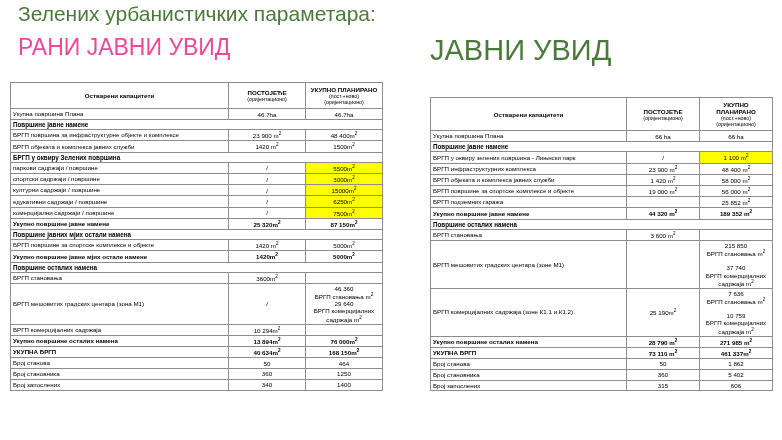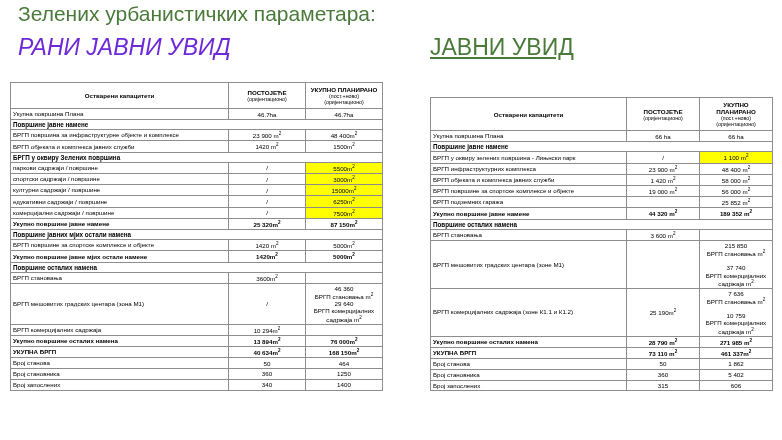--- a/index.html
+++ b/index.html
@@ -21,32 +21,30 @@
     top: 2px;
     font-size: 21px;
     color: #4a7a3a;
     white-space: nowrap;
   }
   .title-left {
     position: absolute;
     left: 18px;
     top: 34px;
     font-size: 23px;
-    color: #6d28d9;
+    color: #ec4899;
     white-space: nowrap;
-    font-style: italic;
   }
   .title-right {
     position: absolute;
     left: 430px;
     top: 34px;
-    font-size: 23px;
+    font-size: 29px;
     color: #4a7a3a;
     white-space: nowrap;
-    text-decoration: underline;
   }
 
   table {
     border-collapse: collapse;
     table-layout: fixed;
   }
   td, th {
     border: 1px solid #8d8d8d;
     font-size: 6.2px;
     padding: 1px 2px;

